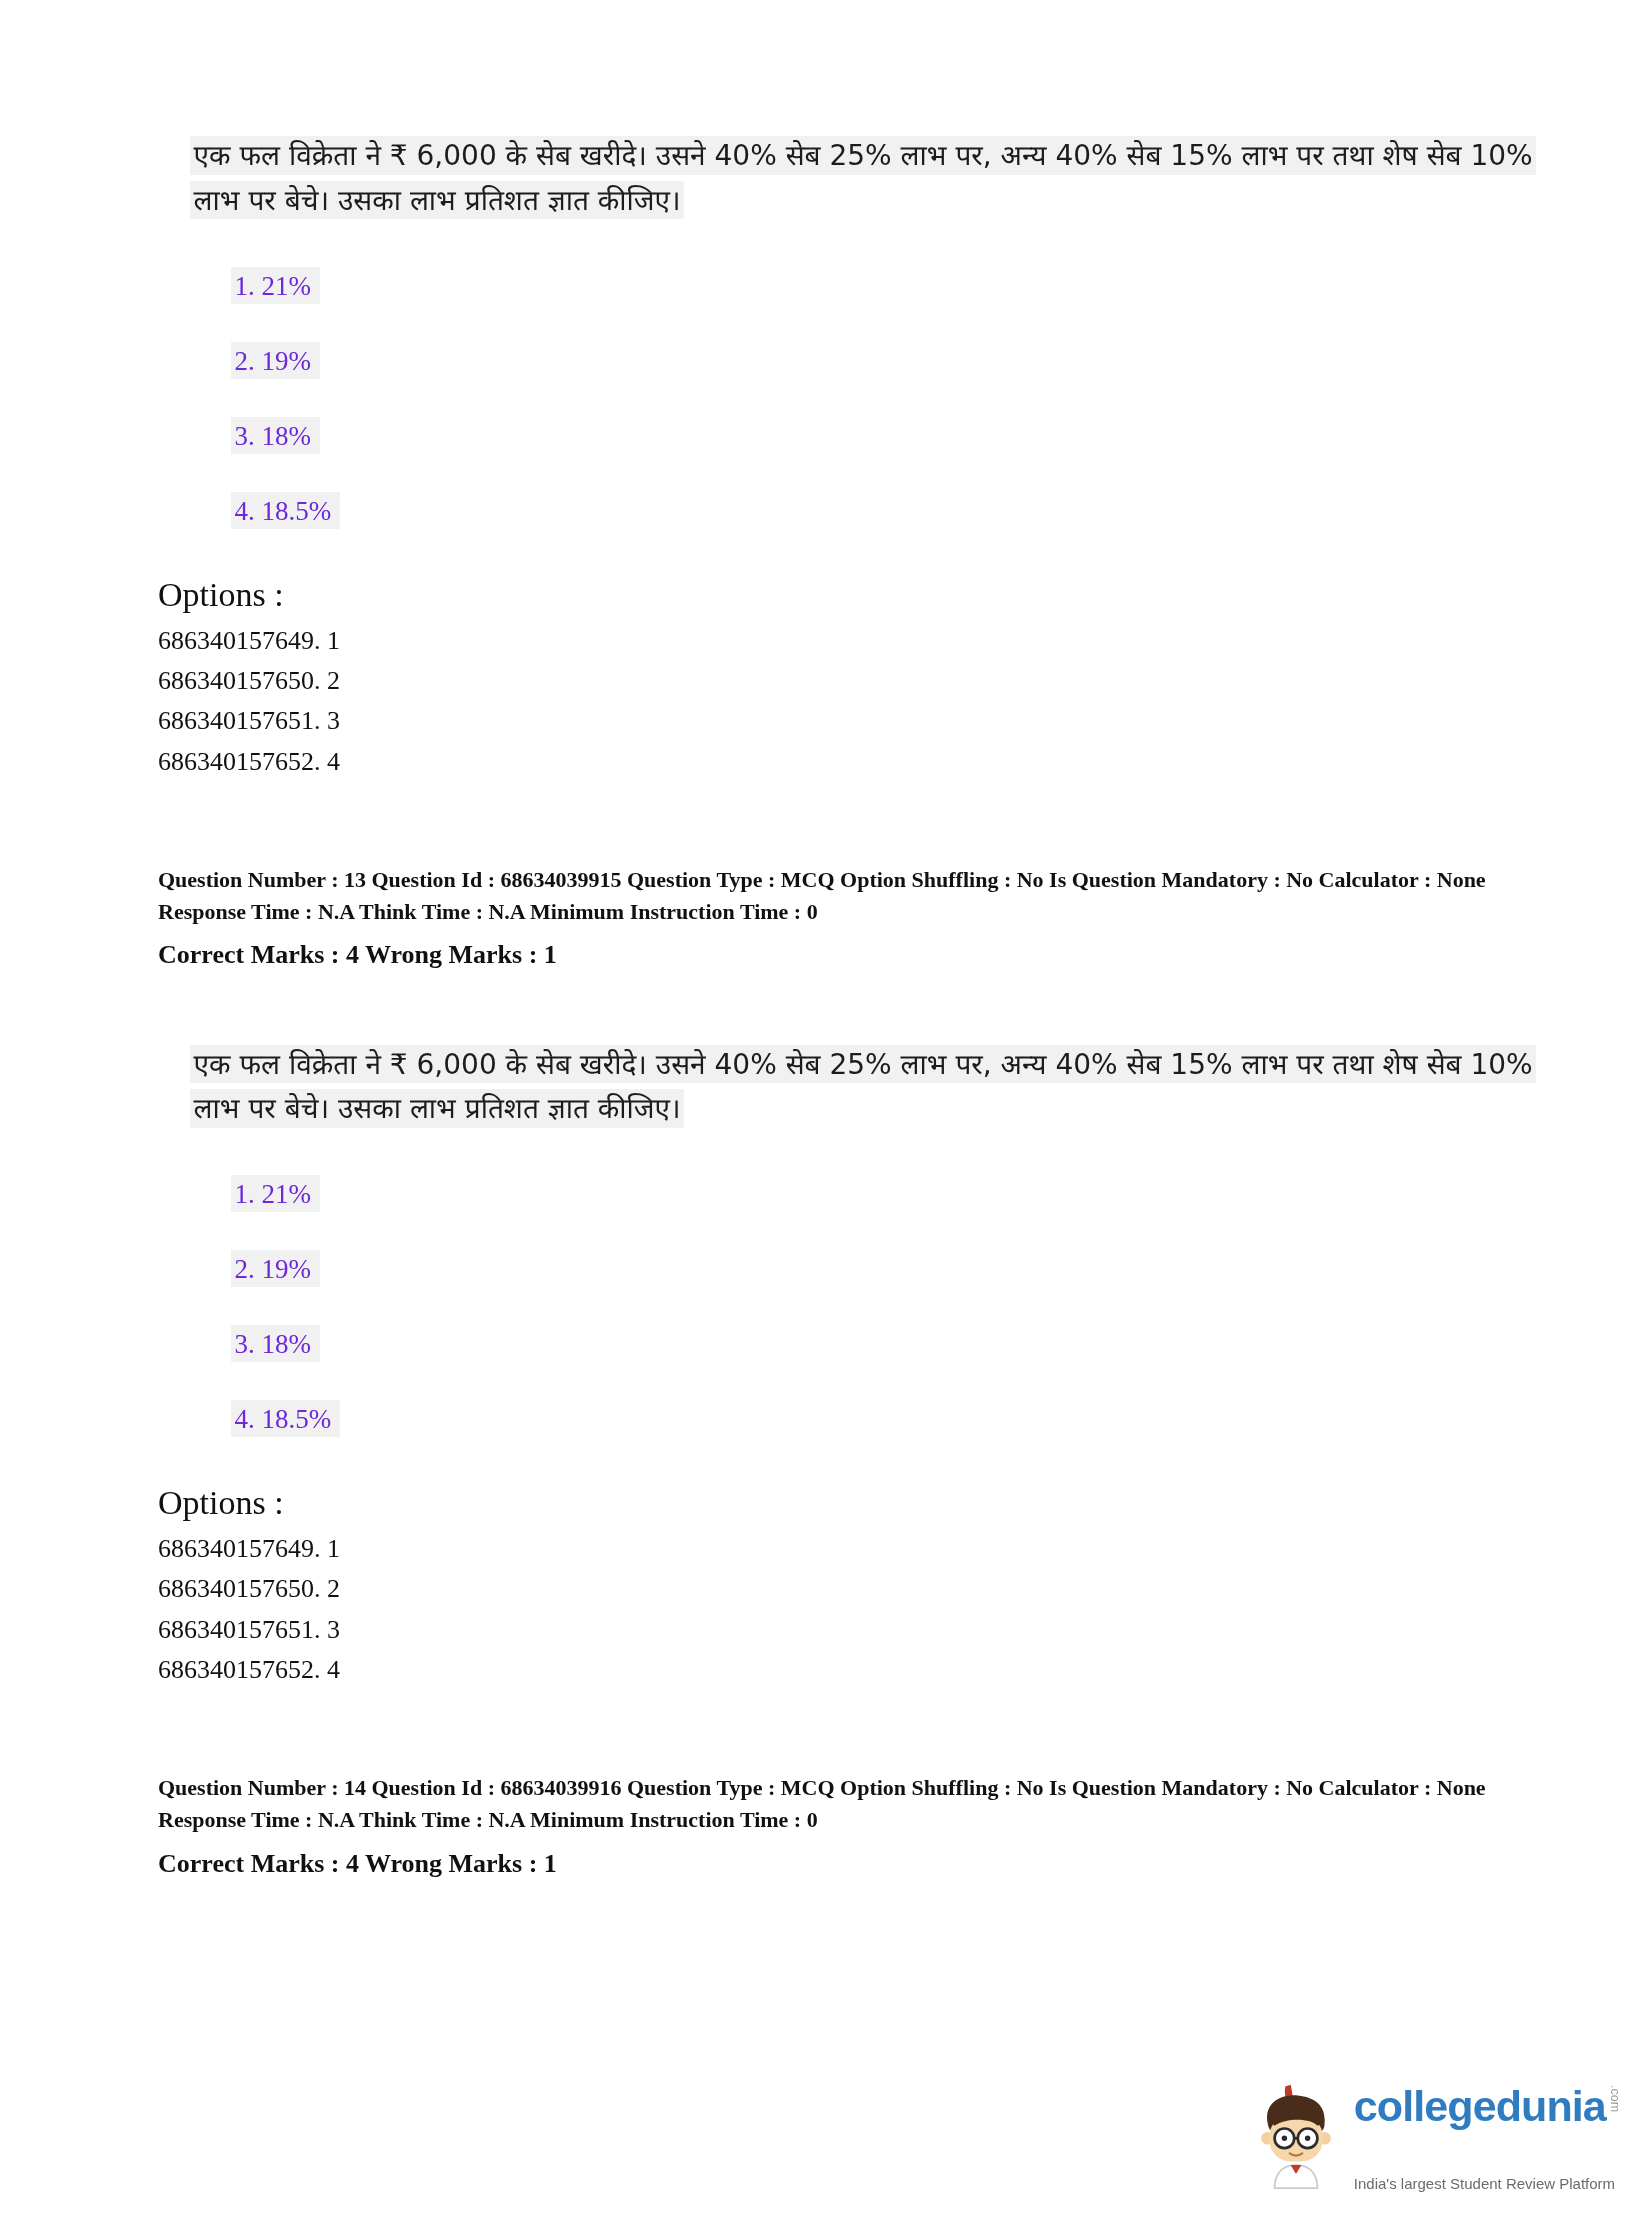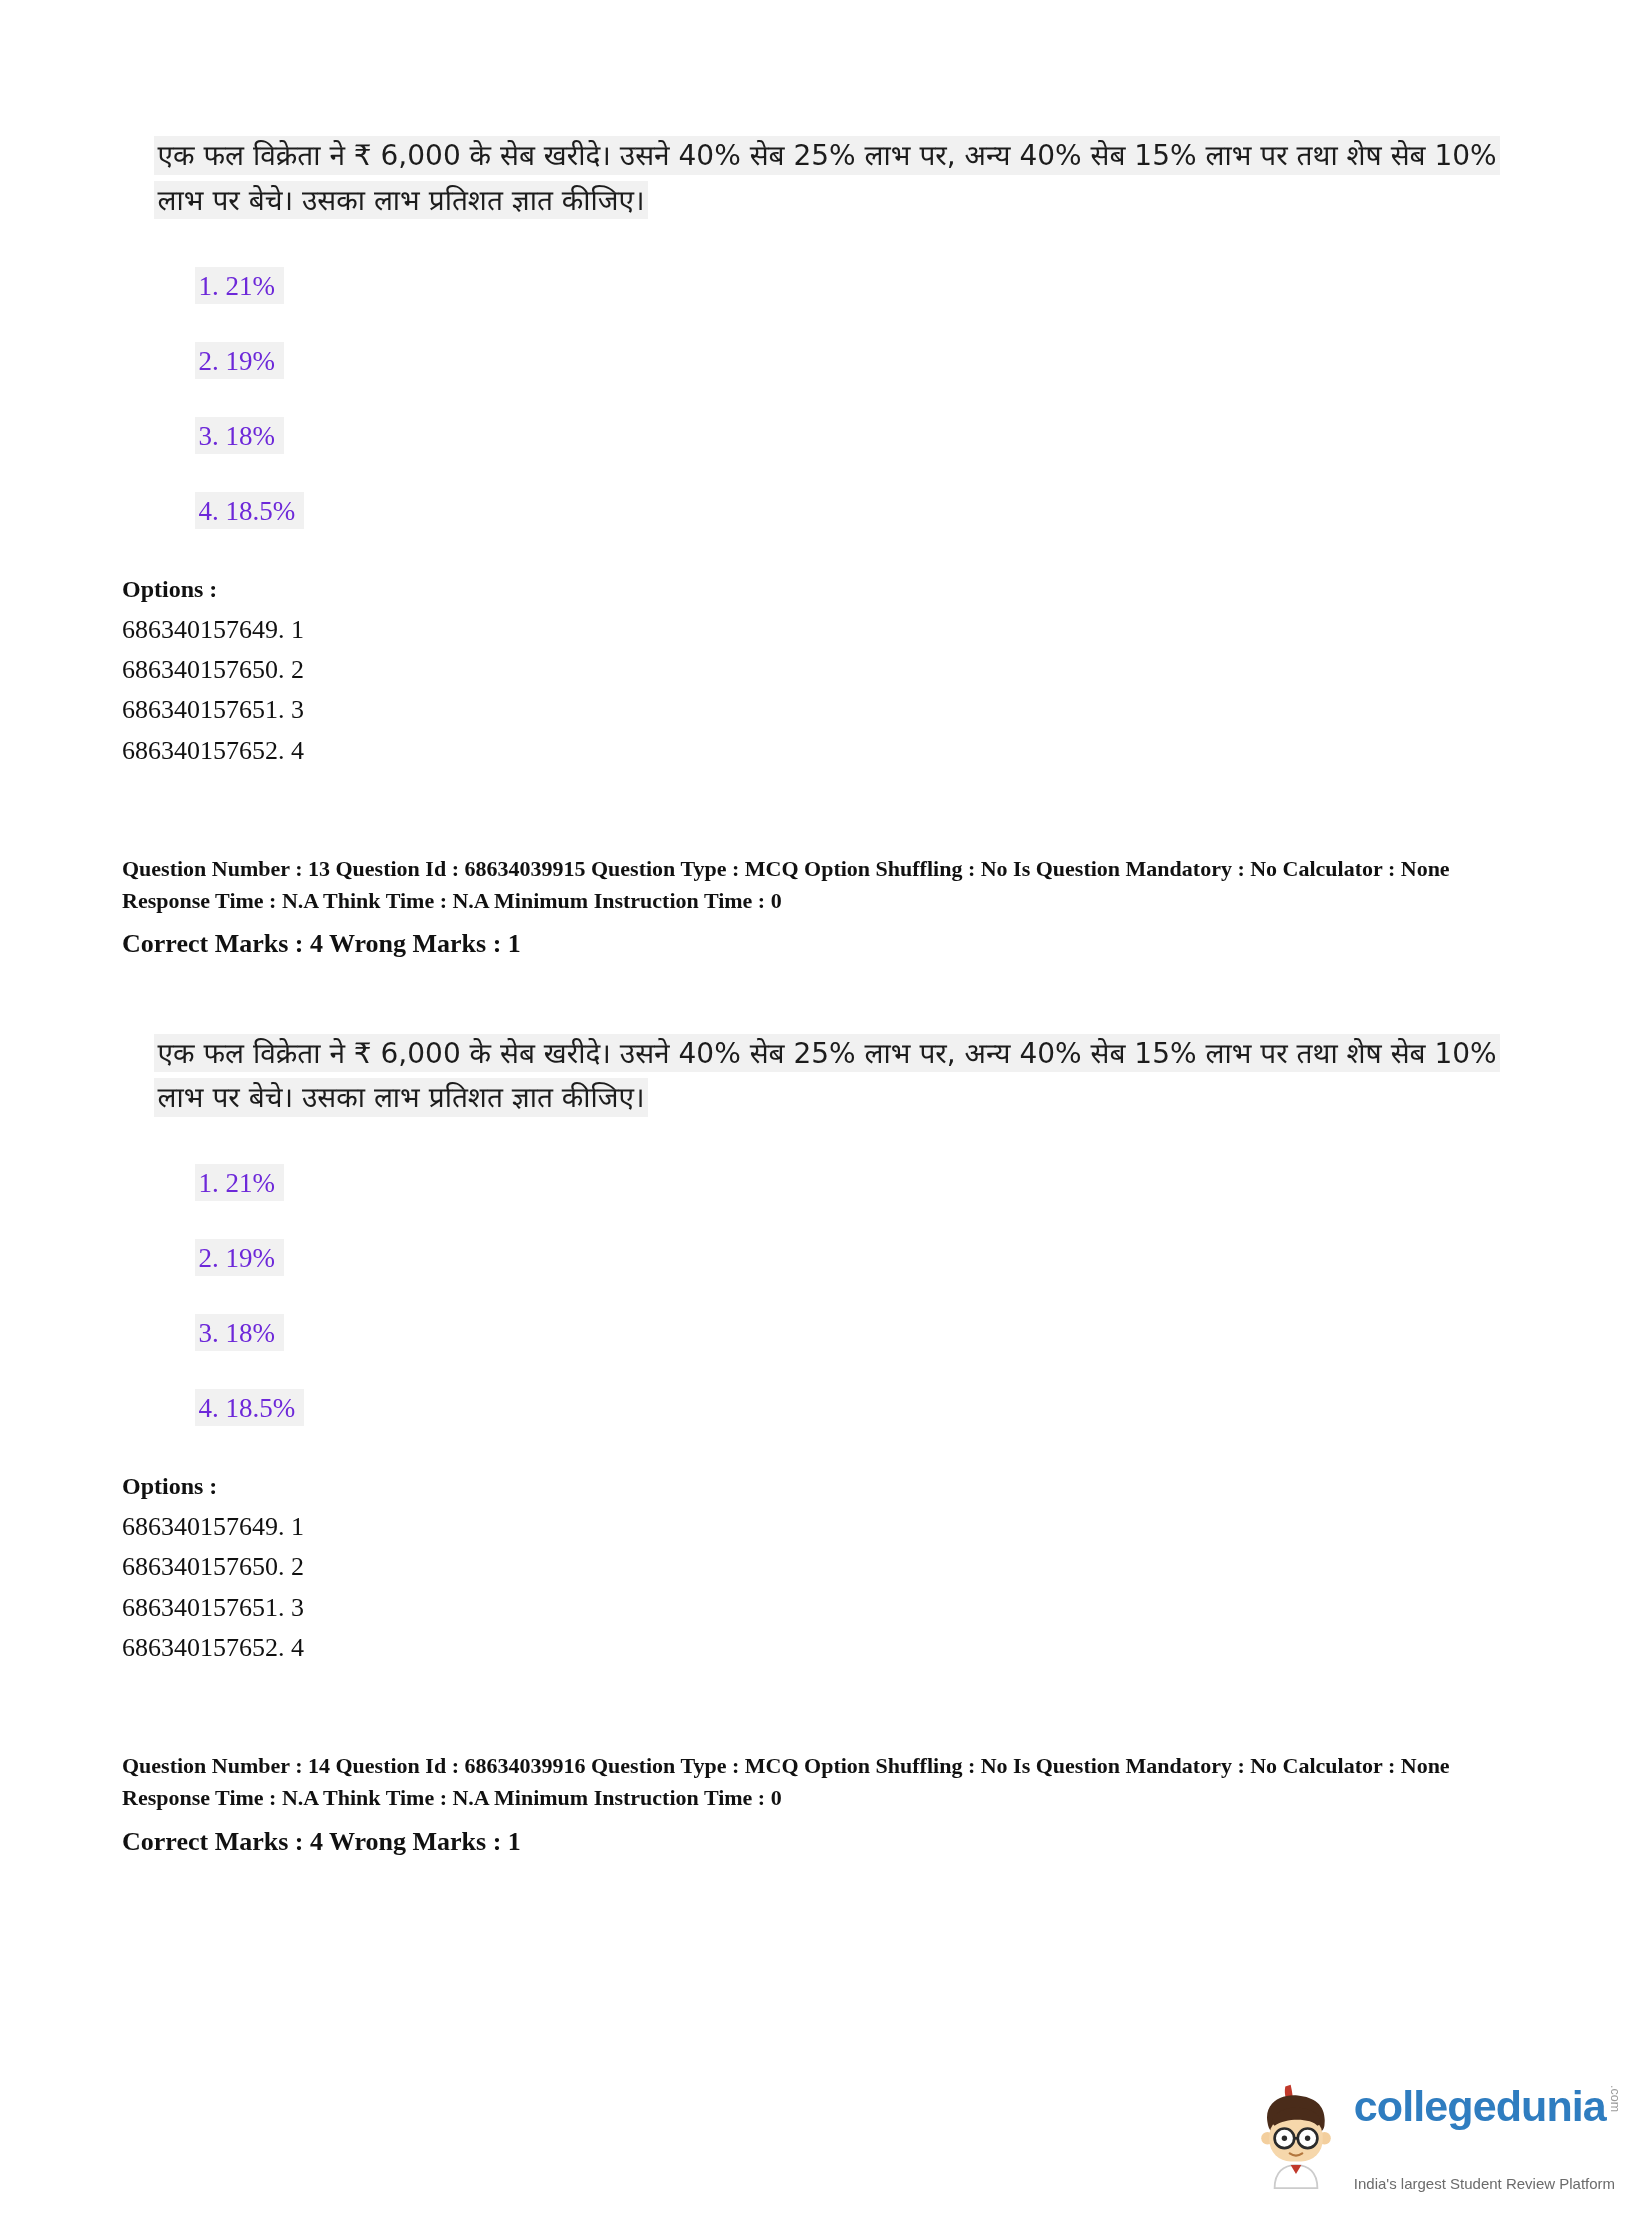--- a/index.html
+++ b/index.html
@@ -8,20 +8,21 @@
     width: 1644px;
     height: 2217px;
     background: #ffffff;
     position: relative;
     font-family: "Liberation Serif", serif;
     color: #111111;
     overflow: hidden;
   }
   .content {
     padding: 134px 107px 0 122px;
+    margin-left: 36px;
   }
   .question-block { margin-bottom: 72px; }
 
   .question-text {
     margin: 0 0 47px 32px;
     max-width: 1379px;
     font-family: "DejaVu Sans", sans-serif;
     font-size: 28px;
     line-height: 1.6;
     color: #1c1c1c;
@@ -39,22 +40,22 @@
     font-size: 27px;
     color: #6d28d9;
   }
   .choice-item:last-child { margin-bottom: 0; }
   .choice-item .hl {
     background: #f1f1f1;
     padding: 3.6px 9px 3.6px 3.6px;
   }
 
   .options-label {
-    font-weight: bold;
-    font-size: 24px;
+    font-weight: normal;
+    font-size: 34px;
     margin: 0 0 7.2px 0;
   }
   .option-id {
     font-size: 26px;
     line-height: 1.55;
   }
 
   .question-meta {
     font-weight: bold;
     font-size: 22px;

